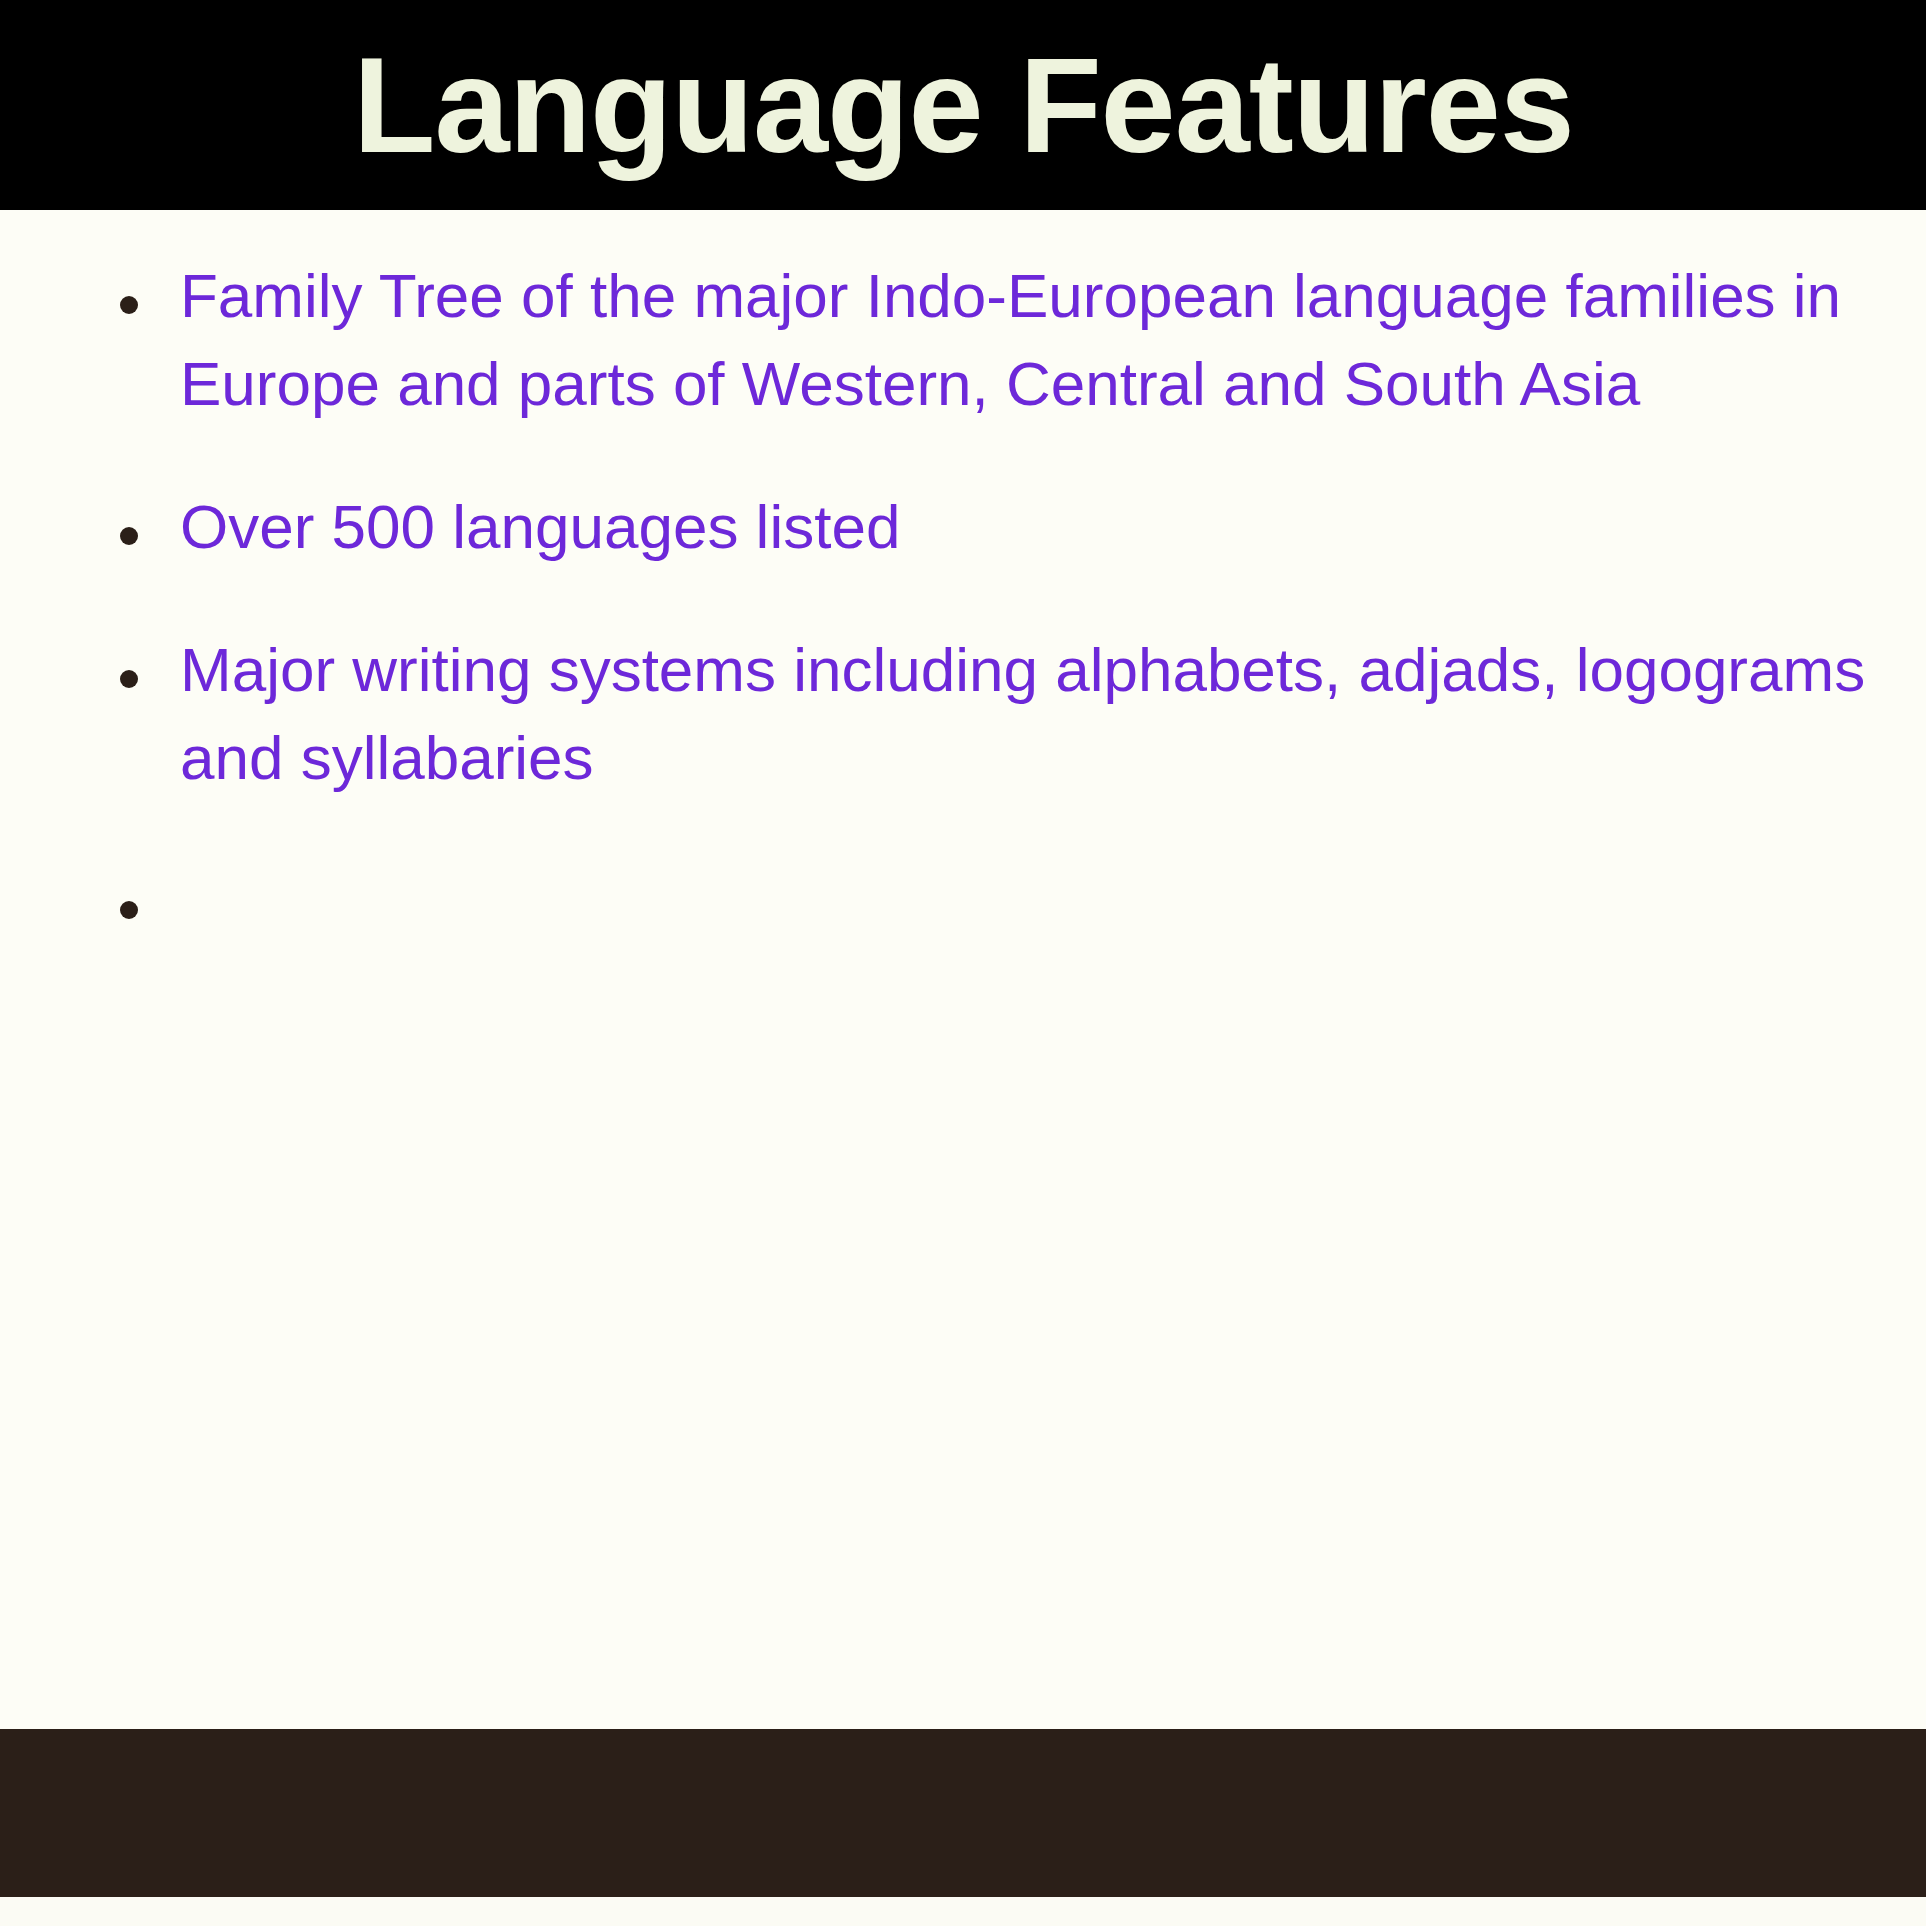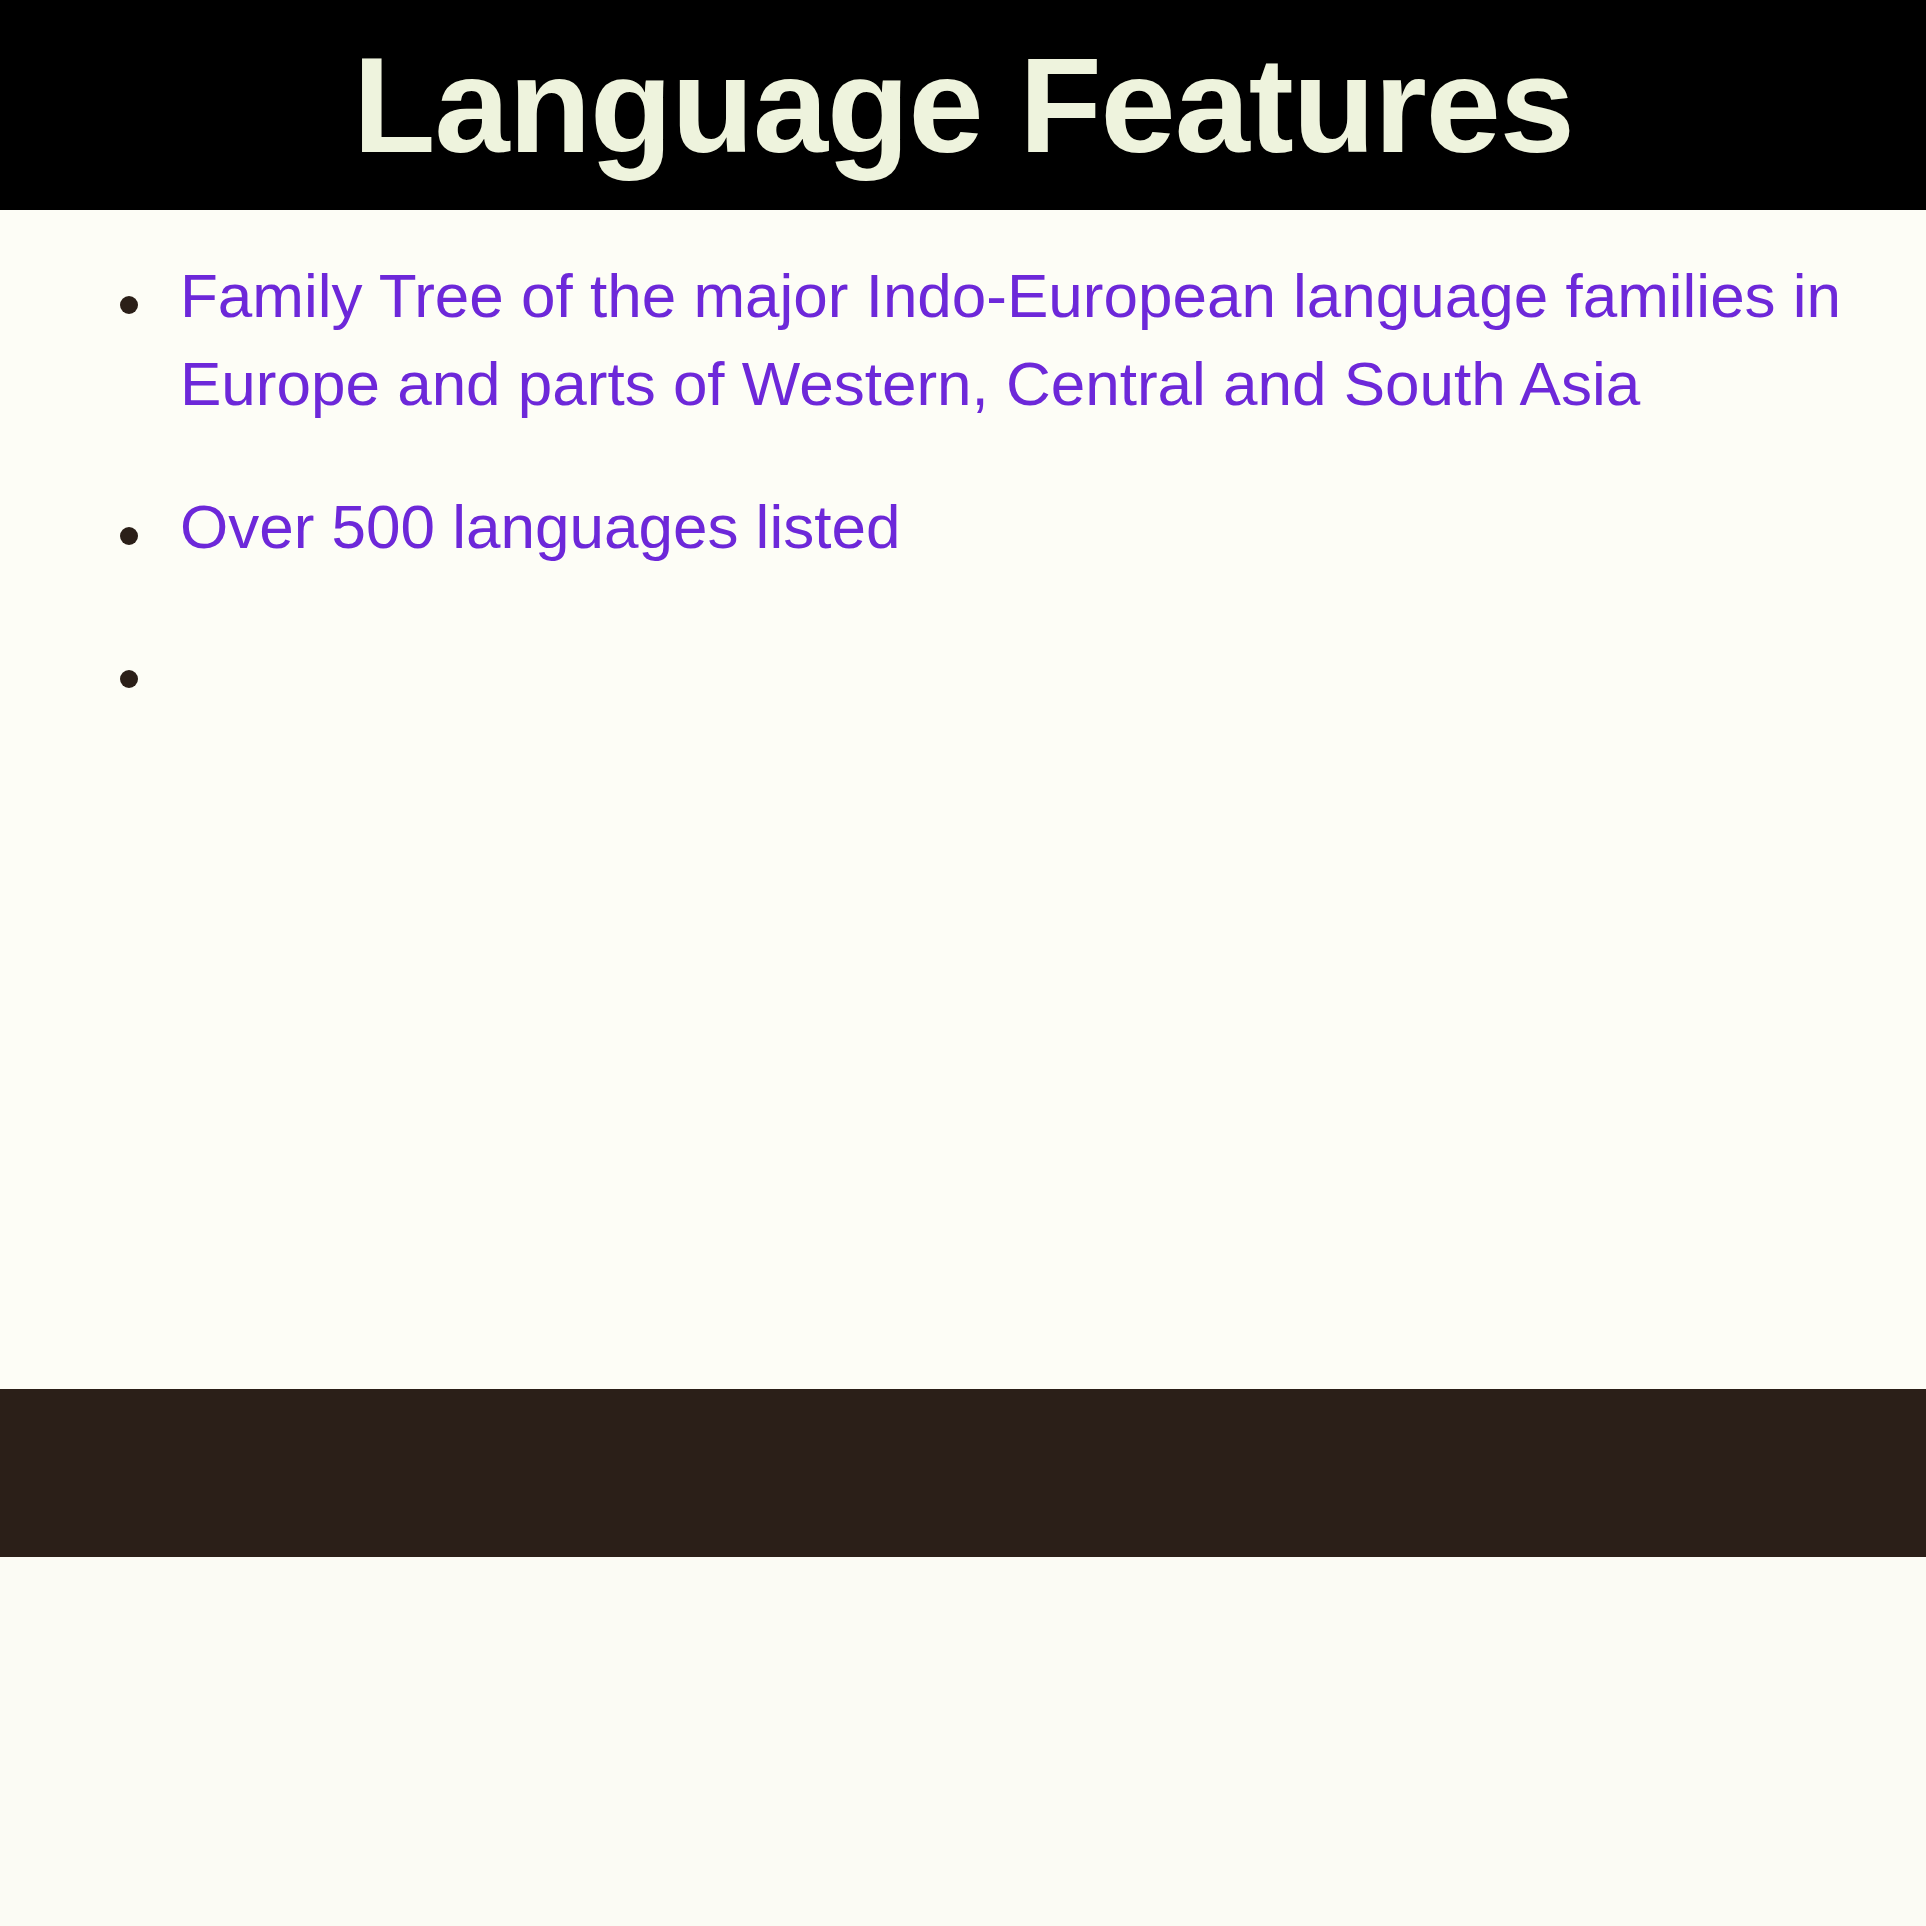--- a/index.html
+++ b/index.html
@@ -9,21 +9,21 @@
   body {
     width: 1927px;
     height: 1927px;
     background: #fbfbf4;
     font-family: "Liberation Sans", sans-serif;
     overflow: hidden;
   }
   .slide {
     position: relative;
     width: 1927px;
-    height: 1557px;
+    height: 1897px;
     background: #fdfdf6;
     display: flex;
     flex-direction: column;
   }
   .title-bar {
     background: #000000;
     height: 210px;
     flex: 0 0 auto;
     display: flex;
     align-items: center;
@@ -92,20 +92,24 @@
       <li>
         <span class="dot"></span>
         <span>Family Tree of the major Indo-European language families in Europe and parts of Western, Central and South Asia</span>
       </li>
       <li>
         <span class="dot"></span>
         <span>Over 500 languages listed</span>
       </li>
       <li>
         <span class="dot"></span>
+        <span>Major writing systems including alphabets, adjads, logograms and syllabaries</span>
+      </li>
+      <li>
+        <span class="dot"></span>
       </li>
     </ul>
   </div>
 
   <div class="footer-bar"></div>
 
 </div>
 
 
 </body></html>

